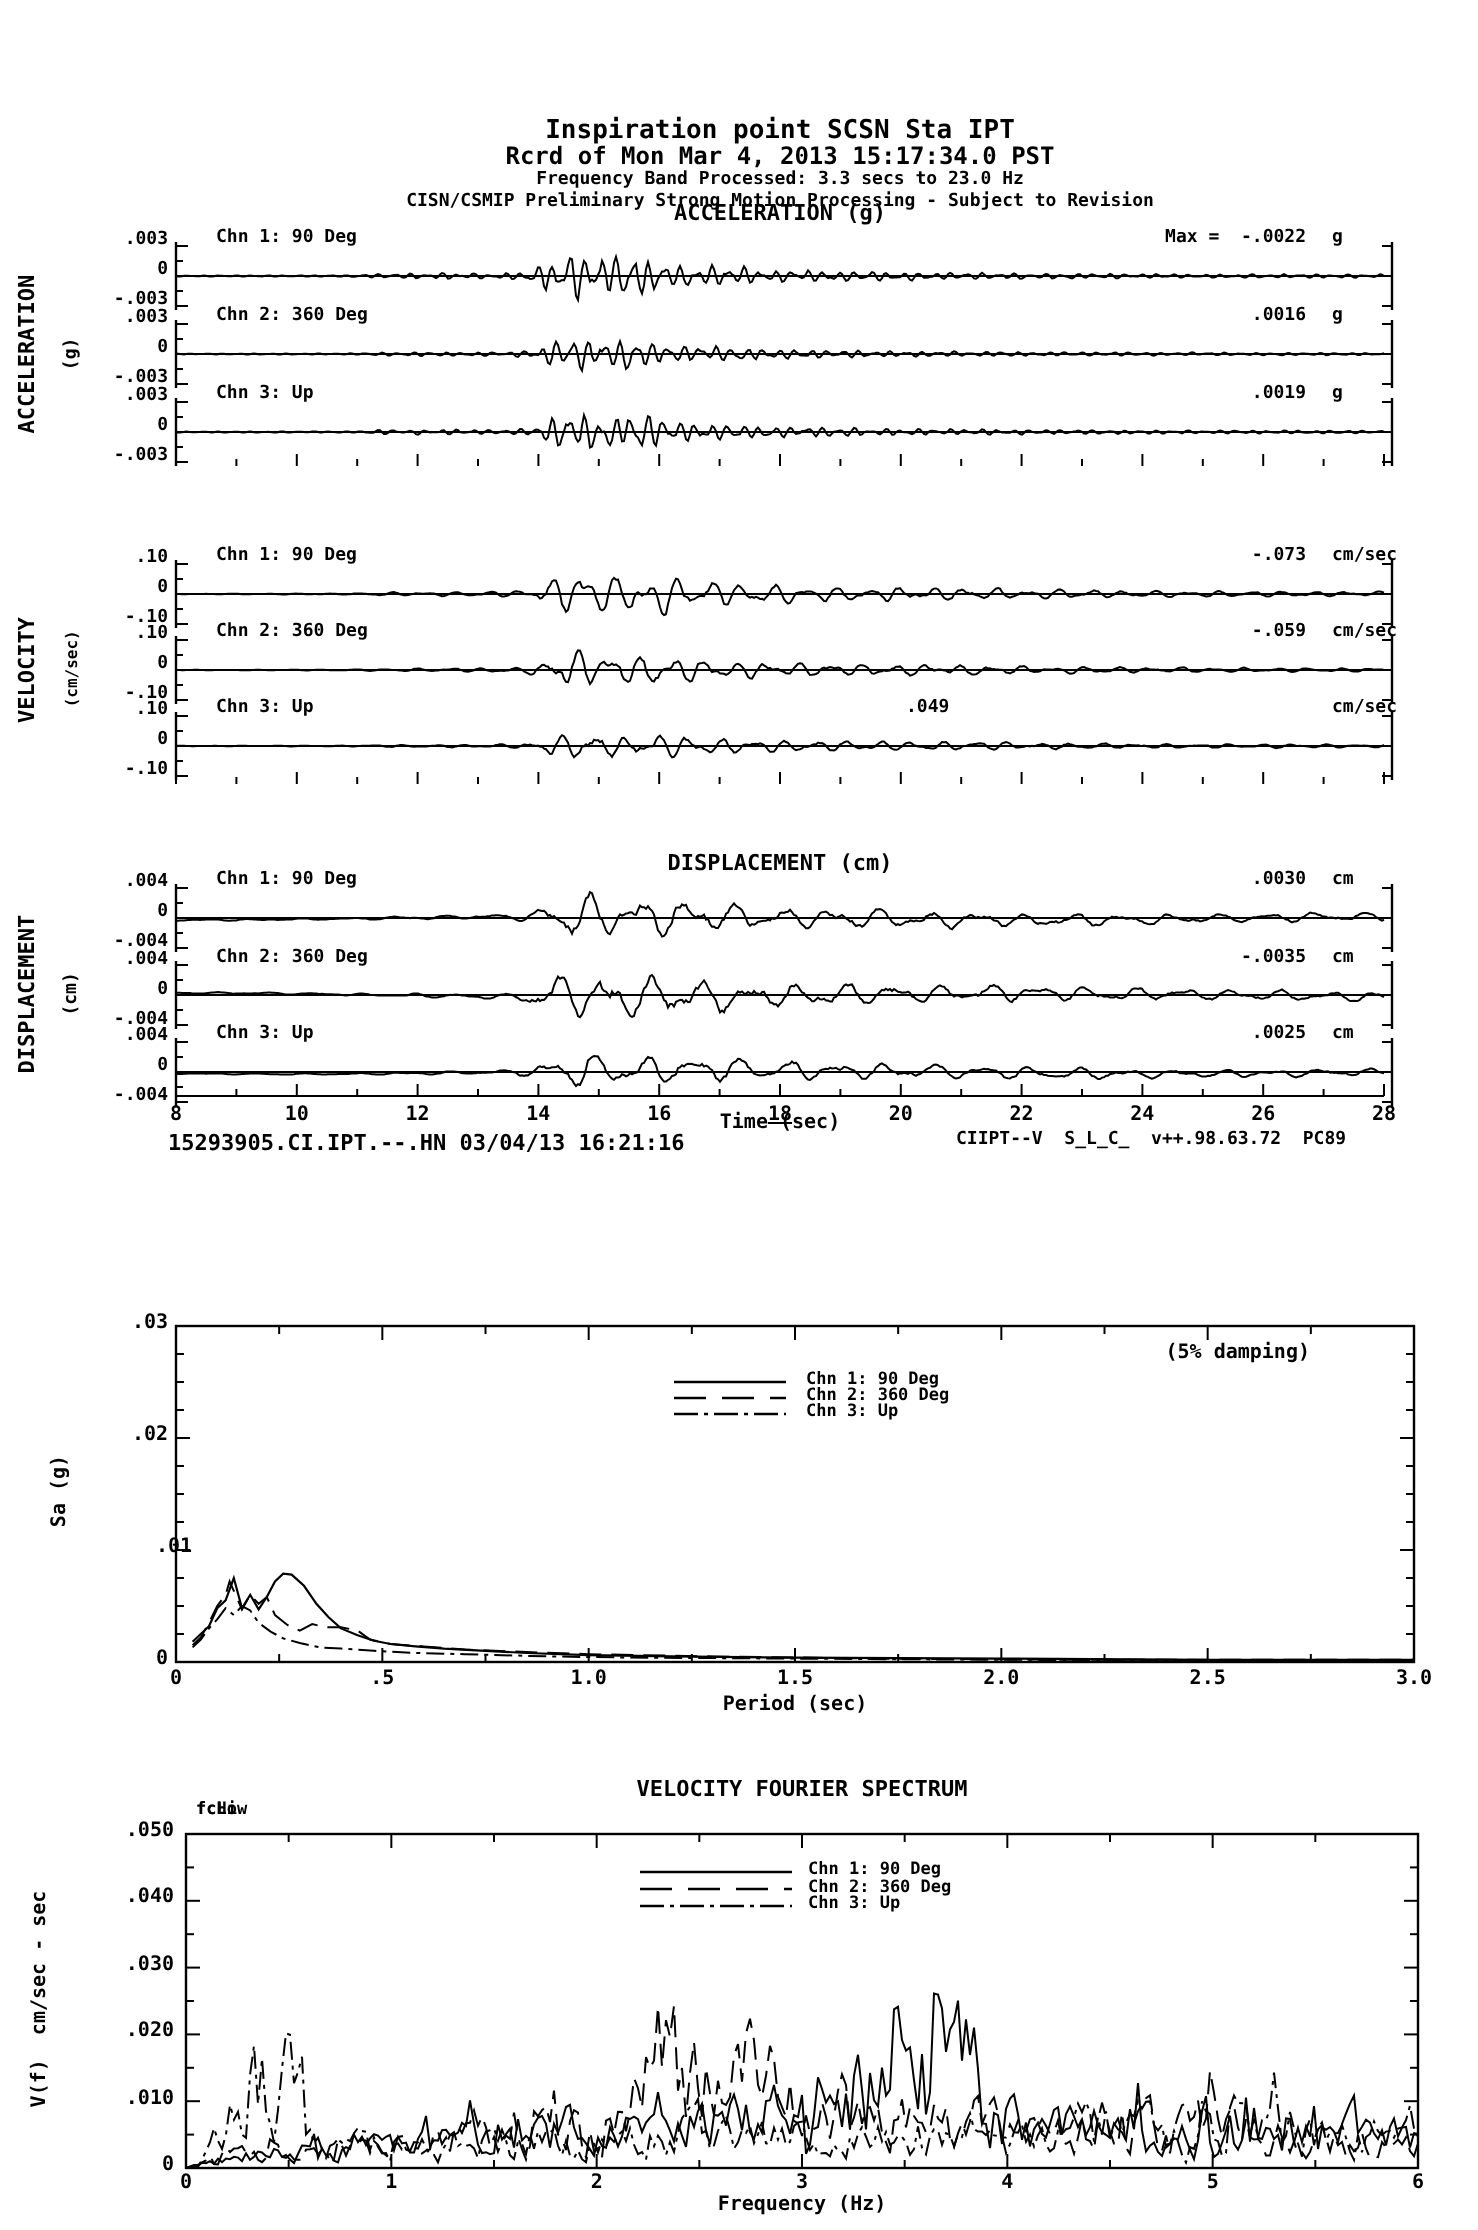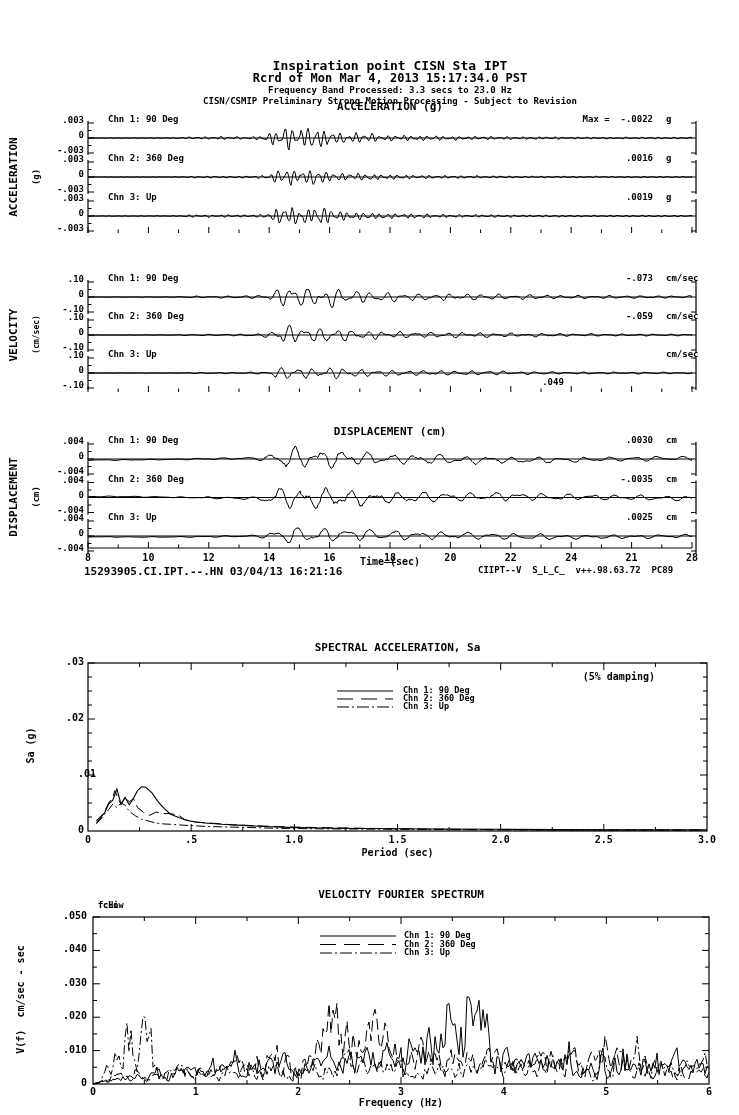--- a/index.html
+++ b/index.html
@@ -315,31 +315,30 @@
         <polyline points="93.0,1084.0 95.0,1083.7 97.0,1083.4 99.0,1082.9 101.0,1081.4 103.0,1081.6 105.0,1080.6 107.0,1081.9 109.0,1079.3 111.0,1081.1 113.0,1079.3 115.0,1079.6 117.0,1078.4 119.0,1078.8 121.0,1080.6 123.0,1076.6 125.0,1079.9 127.0,1078.4 129.0,1075.8 131.0,1076.2 133.0,1078.0 135.0,1078.6 137.0,1074.5 139.0,1075.2 141.0,1078.5 143.0,1077.5 145.0,1079.8 147.0,1081.5 149.0,1077.0 151.0,1072.8 153.0,1072.9 155.0,1073.2 157.0,1067.0 159.0,1079.1 161.0,1074.2 163.0,1077.7 165.0,1077.0 167.0,1080.4 169.0,1081.2 171.0,1075.0 173.0,1073.6 175.0,1074.5 177.0,1067.3 179.0,1071.1 181.0,1068.4 183.0,1072.6 185.0,1069.2 187.0,1067.1 189.0,1067.8 191.0,1070.0 193.0,1068.4 195.0,1067.5 197.0,1075.1 199.0,1068.4 201.0,1071.7 203.0,1071.3 205.0,1076.3 207.0,1076.3 209.0,1069.4 211.0,1065.9 213.0,1058.0 215.0,1073.0 217.0,1070.1 219.0,1070.3 221.0,1065.1 223.0,1064.9 225.0,1067.6 227.0,1067.5 229.0,1066.3 231.0,1061.4 233.0,1063.0 235.0,1050.2 237.0,1061.9 239.0,1072.4 241.0,1076.5 243.0,1076.1 245.0,1077.1 247.0,1076.6 249.0,1062.4 251.0,1069.8 253.0,1067.1 255.0,1064.4 257.0,1073.8 259.0,1059.6 261.0,1070.2 263.0,1067.9 265.0,1069.7 267.0,1062.2 269.0,1058.9 271.0,1058.0 273.0,1061.9 275.0,1073.8 277.0,1061.9 279.0,1066.4 281.0,1060.5 283.0,1053.5 285.0,1052.4 287.0,1063.8 289.0,1069.4 291.0,1069.1 293.0,1071.7 295.0,1074.7 297.0,1077.8 299.0,1068.8 301.0,1073.0 303.0,1073.9 305.0,1063.6 307.0,1067.8 309.0,1073.2 311.0,1068.2 313.0,1058.9 315.0,1059.5 317.0,1058.3 319.0,1059.6 321.0,1066.0 323.0,1061.3 325.0,1058.9 327.0,1057.1 329.0,1046.1 331.0,1057.5 333.0,1060.5 335.0,1065.3 337.0,1070.7 339.0,1061.8 341.0,1067.8 343.0,1073.4 345.0,1058.1 347.0,1063.5 349.0,1055.5 351.0,1051.8 353.0,1065.3 355.0,1072.2 357.0,1057.5 359.0,1057.8 361.0,1056.0 363.0,1062.8 365.0,1052.3 367.0,1047.3 369.0,1054.5 371.0,1065.1 373.0,1052.4 375.0,1066.1 377.0,1069.5 379.0,1062.2 381.0,1066.4 383.0,1050.5 385.0,1050.1 387.0,1042.5 389.0,1053.0 391.0,1057.7 393.0,1060.1 395.0,1066.9 397.0,1057.6 399.0,1058.5 401.0,1047.5 403.0,1076.9 405.0,1072.2 407.0,1057.8 409.0,1038.7 411.0,1044.5 413.0,1051.2 415.0,1047.8 417.0,1052.0 419.0,1050.6 421.0,1063.4 423.0,1046.8 425.0,1064.8 427.0,1037.8 429.0,1027.4 431.0,1045.0 433.0,1064.7 435.0,1036.5 437.0,1050.1 439.0,1053.2 441.0,1033.8 443.0,1047.8 445.0,1044.8 447.0,1004.7 449.0,1003.4 451.0,1020.0 453.0,1025.3 455.0,1023.7 457.0,1040.1 459.0,1054.6 461.0,1027.0 463.0,1057.2 465.0,1046.1 467.0,996.8 469.0,997.3 471.0,1004.2 473.0,1025.9 475.0,1014.7 477.0,1011.0 479.0,1000.3 481.0,1030.3 483.0,1009.7 485.0,1027.5 487.0,1013.8 489.0,1034.6 491.0,1061.7 493.0,1061.9 495.0,1074.1 497.0,1056.5 499.0,1057.6 501.0,1072.0 503.0,1054.5 505.0,1049.3 507.0,1047.2 509.0,1057.1 511.0,1069.9 513.0,1061.3 515.0,1073.2 517.0,1064.6 519.0,1061.4 521.0,1066.9 523.0,1068.7 525.0,1062.0 527.0,1054.9 529.0,1053.6 531.0,1067.3 533.0,1057.0 535.0,1053.2 537.0,1058.2 539.0,1063.5 541.0,1059.6 543.0,1067.6 545.0,1063.6 547.0,1055.4 549.0,1062.4 551.0,1066.1 553.0,1067.4 555.0,1069.0 557.0,1061.7 559.0,1064.6 561.0,1066.1 563.0,1070.1 565.0,1054.6 567.0,1064.6 569.0,1041.6 571.0,1065.1 573.0,1075.7 575.0,1072.8 577.0,1071.3 579.0,1076.0 581.0,1078.0 583.0,1072.3 585.0,1071.8 587.0,1069.2 589.0,1069.6 591.0,1063.1 593.0,1069.4 595.0,1074.8 597.0,1079.6 599.0,1070.3 601.0,1055.7 603.0,1048.1 605.0,1071.3 607.0,1078.5 609.0,1076.9 611.0,1071.5 613.0,1065.4 615.0,1058.0 617.0,1071.8 619.0,1074.8 621.0,1070.1 623.0,1048.8 625.0,1070.8 627.0,1054.0 629.0,1068.9 631.0,1069.5 633.0,1064.0 635.0,1064.4 637.0,1069.5 639.0,1067.5 641.0,1075.2 643.0,1059.2 645.0,1059.5 647.0,1071.4 649.0,1063.9 651.0,1071.2 653.0,1063.1 655.0,1068.3 657.0,1053.1 659.0,1074.5 661.0,1063.5 663.0,1064.9 665.0,1063.5 667.0,1065.8 669.0,1071.1 671.0,1062.0 673.0,1056.7 675.0,1051.8 677.0,1047.8 679.0,1066.5 681.0,1063.4 683.0,1059.9 685.0,1061.3 687.0,1066.7 689.0,1069.5 691.0,1065.1 693.0,1072.7 695.0,1063.4 697.0,1059.3 699.0,1068.2 701.0,1063.8 703.0,1063.5 705.0,1073.8 707.0,1066.6 709.0,1067.0" fill="none" stroke="#000" stroke-width="1"></polyline>
         <polyline points="93.0,1084.0 95.0,1083.2 97.0,1082.5 99.0,1082.4 101.0,1081.2 103.0,1080.2 105.0,1077.7 107.0,1082.0 109.0,1082.2 111.0,1077.0 113.0,1073.8 115.0,1076.0 117.0,1074.2 119.0,1074.1 121.0,1073.0 123.0,1076.3 125.0,1078.0 127.0,1075.9 129.0,1079.9 131.0,1081.1 133.0,1079.0 135.0,1069.7 137.0,1071.3 139.0,1072.4 141.0,1078.4 143.0,1078.9 145.0,1077.2 147.0,1079.7 149.0,1079.9 151.0,1079.8 153.0,1074.8 155.0,1074.6 157.0,1074.1 159.0,1077.1 161.0,1075.0 163.0,1079.0 165.0,1072.9 167.0,1071.9 169.0,1069.5 171.0,1072.9 173.0,1077.8 175.0,1073.0 177.0,1073.1 179.0,1071.6 181.0,1069.9 183.0,1070.3 185.0,1076.5 187.0,1070.5 189.0,1072.4 191.0,1076.0 193.0,1077.6 195.0,1079.4 197.0,1070.9 199.0,1068.5 201.0,1068.1 203.0,1074.8 205.0,1075.6 207.0,1071.0 209.0,1071.3 211.0,1076.7 213.0,1075.3 215.0,1074.7 217.0,1066.5 219.0,1065.7 221.0,1072.0 223.0,1068.7 225.0,1075.7 227.0,1065.4 229.0,1063.3 231.0,1066.5 233.0,1061.6 235.0,1061.4 237.0,1055.3 239.0,1062.9 241.0,1058.3 243.0,1063.7 245.0,1073.2 247.0,1068.5 249.0,1075.8 251.0,1071.0 253.0,1067.8 255.0,1069.4 257.0,1056.3 259.0,1068.4 261.0,1074.6 263.0,1079.8 265.0,1072.9 267.0,1055.6 269.0,1058.1 271.0,1055.1 273.0,1053.2 275.0,1061.0 277.0,1045.3 279.0,1067.3 281.0,1069.4 283.0,1075.0 285.0,1060.5 287.0,1055.1 289.0,1056.3 291.0,1073.2 293.0,1078.6 295.0,1065.6 297.0,1075.6 299.0,1074.0 301.0,1078.8 303.0,1060.3 305.0,1059.2 307.0,1067.1 309.0,1055.9 311.0,1056.0 313.0,1065.6 315.0,1056.0 317.0,1039.0 319.0,1044.1 321.0,1054.0 323.0,1028.6 325.0,1034.0 327.0,1030.4 329.0,1003.2 331.0,1033.5 333.0,1010.1 335.0,1018.4 337.0,1002.9 339.0,1045.3 341.0,1034.0 343.0,1058.5 345.0,1036.5 347.0,1021.0 349.0,1044.0 351.0,1058.3 353.0,1033.8 355.0,1046.7 357.0,1057.5 359.0,1040.4 361.0,1051.4 363.0,1052.5 365.0,1048.6 367.0,1027.9 369.0,1022.0 371.0,1040.8 373.0,1016.6 375.0,1009.4 377.0,1020.2 379.0,1042.4 381.0,1048.3 383.0,1037.9 385.0,1022.9 387.0,1029.5 389.0,1048.4 391.0,1053.6 393.0,1058.5 395.0,1041.5 397.0,1060.4 399.0,1061.7 401.0,1068.0 403.0,1057.7 405.0,1066.8 407.0,1064.4 409.0,1063.5 411.0,1051.2 413.0,1058.4 415.0,1069.3 417.0,1058.2 419.0,1045.4 421.0,1037.2 423.0,1042.5 425.0,1064.4 427.0,1058.7 429.0,1050.7 431.0,1061.9 433.0,1054.5 435.0,1053.6 437.0,1060.2 439.0,1053.9 441.0,1066.2 443.0,1071.1 445.0,1076.6 447.0,1060.3 449.0,1059.6 451.0,1049.7 453.0,1063.7 455.0,1053.7 457.0,1058.0 459.0,1061.1 461.0,1061.4 463.0,1066.3 465.0,1064.9 467.0,1052.5 469.0,1059.2 471.0,1061.2 473.0,1053.9 475.0,1069.6 477.0,1073.6 479.0,1066.7 481.0,1061.5 483.0,1067.3 485.0,1060.6 487.0,1050.2 489.0,1048.0 491.0,1062.1 493.0,1057.0 495.0,1051.7 497.0,1048.7 499.0,1057.0 501.0,1068.7 503.0,1068.7 505.0,1062.2 507.0,1066.2 509.0,1066.3 511.0,1061.9 513.0,1065.6 515.0,1059.6 517.0,1059.0 519.0,1063.4 521.0,1059.5 523.0,1062.9 525.0,1066.9 527.0,1066.1 529.0,1060.2 531.0,1070.9 533.0,1071.9 535.0,1070.6 537.0,1076.8 539.0,1068.8 541.0,1059.2 543.0,1069.6 545.0,1070.5 547.0,1074.9 549.0,1060.1 551.0,1051.3 553.0,1058.6 555.0,1065.8 557.0,1071.8 559.0,1072.5 561.0,1056.1 563.0,1073.8 565.0,1077.0 567.0,1061.9 569.0,1055.6 571.0,1052.2 573.0,1049.1 575.0,1047.6 577.0,1062.4 579.0,1073.9 581.0,1075.3 583.0,1067.7 585.0,1076.7 587.0,1064.9 589.0,1058.0 591.0,1052.6 593.0,1051.8 595.0,1060.4 597.0,1058.5 599.0,1050.3 601.0,1064.4 603.0,1059.4 605.0,1035.4 607.0,1046.4 609.0,1059.3 611.0,1068.4 613.0,1059.6 615.0,1055.0 617.0,1052.9 619.0,1063.7 621.0,1070.2 623.0,1059.6 625.0,1068.7 627.0,1069.7 629.0,1069.5 631.0,1072.0 633.0,1077.8 635.0,1077.8 637.0,1070.0 639.0,1062.8 641.0,1068.4 643.0,1070.9 645.0,1076.2 647.0,1070.8 649.0,1077.1 651.0,1076.1 653.0,1079.1 655.0,1076.0 657.0,1070.2 659.0,1064.6 661.0,1062.6 663.0,1069.0 665.0,1075.8 667.0,1067.9 669.0,1072.6 671.0,1071.0 673.0,1078.0 675.0,1072.6 677.0,1075.6 679.0,1073.9 681.0,1066.5 683.0,1074.2 685.0,1079.1 687.0,1078.5 689.0,1078.6 691.0,1071.0 693.0,1073.8 695.0,1073.2 697.0,1071.8 699.0,1069.8 701.0,1072.2 703.0,1068.7 705.0,1075.5 707.0,1078.1 709.0,1071.7" fill="none" stroke="#000" stroke-width="1" stroke-dasharray="11,5"></polyline>
         <polyline points="93.0,1084.0 95.0,1083.5 97.0,1083.4 99.0,1083.4 101.0,1079.8 103.0,1075.6 105.0,1071.1 107.0,1064.0 109.0,1070.4 111.0,1074.5 113.0,1067.2 115.0,1052.4 117.0,1059.9 119.0,1055.9 121.0,1067.3 123.0,1068.9 125.0,1037.6 127.0,1022.9 129.0,1052.1 131.0,1029.2 133.0,1055.7 135.0,1061.4 137.0,1071.3 139.0,1054.9 141.0,1034.4 143.0,1016.7 145.0,1017.4 147.0,1041.6 149.0,1036.0 151.0,1028.4 153.0,1067.2 155.0,1064.9 157.0,1071.7 159.0,1068.8 161.0,1074.7 163.0,1076.1 165.0,1080.7 167.0,1079.7 169.0,1069.8 171.0,1071.3 173.0,1069.5 175.0,1070.6 177.0,1066.6 179.0,1063.9 181.0,1065.5 183.0,1065.9 185.0,1075.1 187.0,1068.7 189.0,1073.4 191.0,1076.7 193.0,1076.5 195.0,1080.6 197.0,1072.3 199.0,1071.7 201.0,1074.8 203.0,1073.8 205.0,1075.6 207.0,1073.9 209.0,1074.3 211.0,1069.6 213.0,1074.0 215.0,1077.3 217.0,1077.5 219.0,1081.1 221.0,1075.3 223.0,1072.1 225.0,1067.6 227.0,1066.1 229.0,1073.0 231.0,1071.6 233.0,1072.9 235.0,1072.4 237.0,1074.2 239.0,1079.0 241.0,1070.2 243.0,1065.8 245.0,1065.1 247.0,1064.2 249.0,1070.3 251.0,1064.8 253.0,1070.2 255.0,1077.6 257.0,1079.5 259.0,1070.8 261.0,1071.9 263.0,1077.2 265.0,1067.2 267.0,1074.4 269.0,1065.6 271.0,1071.0 273.0,1065.8 275.0,1066.4 277.0,1064.3 279.0,1072.9 281.0,1077.5 283.0,1070.4 285.0,1077.8 287.0,1079.1 289.0,1075.2 291.0,1079.6 293.0,1081.1 295.0,1071.6 297.0,1071.8 299.0,1076.2 301.0,1069.8 303.0,1073.2 305.0,1068.8 307.0,1070.9 309.0,1067.6 311.0,1065.7 313.0,1070.5 315.0,1064.1 317.0,1072.4 319.0,1077.1 321.0,1076.0 323.0,1079.8 325.0,1068.0 327.0,1073.1 329.0,1067.8 331.0,1070.8 333.0,1077.5 335.0,1071.0 337.0,1075.9 339.0,1066.5 341.0,1059.1 343.0,1056.3 345.0,1053.4 347.0,1053.2 349.0,1049.5 351.0,1066.5 353.0,1065.4 355.0,1074.4 357.0,1072.7 359.0,1065.4 361.0,1061.2 363.0,1057.9 365.0,1065.1 367.0,1074.3 369.0,1071.1 371.0,1065.0 373.0,1066.5 375.0,1063.0 377.0,1071.6 379.0,1067.2 381.0,1061.0 383.0,1071.6 385.0,1072.2 387.0,1063.9 389.0,1069.8 391.0,1064.3 393.0,1072.4 395.0,1070.9 397.0,1063.0 399.0,1061.2 401.0,1060.8 403.0,1068.6 405.0,1075.0 407.0,1071.9 409.0,1077.2 411.0,1076.6 413.0,1076.5 415.0,1078.2 417.0,1072.5 419.0,1075.3 421.0,1075.9 423.0,1079.2 425.0,1068.8 427.0,1073.8 429.0,1067.0 431.0,1063.6 433.0,1068.3 435.0,1073.5 437.0,1071.5 439.0,1063.6 441.0,1070.6 443.0,1066.0 445.0,1072.3 447.0,1071.2 449.0,1067.7 451.0,1068.5 453.0,1071.0 455.0,1077.4 457.0,1074.6 459.0,1063.2 461.0,1073.9 463.0,1077.2 465.0,1068.0 467.0,1064.6 469.0,1065.2 471.0,1072.4 473.0,1066.6 475.0,1067.6 477.0,1073.2 479.0,1067.2 481.0,1068.5 483.0,1060.9 485.0,1056.6 487.0,1064.5 489.0,1065.8 491.0,1065.7 493.0,1067.5 495.0,1065.2 497.0,1067.7 499.0,1068.0 501.0,1067.9 503.0,1076.5 505.0,1072.1 507.0,1065.9 509.0,1060.3 511.0,1062.5 513.0,1070.9 515.0,1067.2 517.0,1073.3 519.0,1067.6 521.0,1064.1 523.0,1072.2 525.0,1075.7 527.0,1074.1 529.0,1065.5 531.0,1067.0 533.0,1064.6 535.0,1064.0 537.0,1058.7 539.0,1051.8 541.0,1056.1 543.0,1051.0 545.0,1056.2 547.0,1070.8 549.0,1058.6 551.0,1067.3 553.0,1055.7 555.0,1069.4 557.0,1062.7 559.0,1059.3 561.0,1066.1 563.0,1061.4 565.0,1057.0 567.0,1058.1 569.0,1050.4 571.0,1054.3 573.0,1050.9 575.0,1050.7 577.0,1062.5 579.0,1065.2 581.0,1062.5 583.0,1073.8 585.0,1072.0 587.0,1065.4 589.0,1070.8 591.0,1077.4 593.0,1081.2 595.0,1073.6 597.0,1074.4 599.0,1067.9 601.0,1050.7 603.0,1055.7 605.0,1057.1 607.0,1069.7 609.0,1070.6 611.0,1078.0 613.0,1076.5 615.0,1053.7 617.0,1047.8 619.0,1051.5 621.0,1051.6 623.0,1051.7 625.0,1067.8 627.0,1059.2 629.0,1069.1 631.0,1060.2 633.0,1060.4 635.0,1053.9 637.0,1036.3 639.0,1054.1 641.0,1071.2 643.0,1067.9 645.0,1056.0 647.0,1064.2 649.0,1071.8 651.0,1078.3 653.0,1064.8 655.0,1059.5 657.0,1072.6 659.0,1064.2 661.0,1061.2 663.0,1070.2 665.0,1066.1 667.0,1066.6 669.0,1066.5 671.0,1062.5 673.0,1068.9 675.0,1075.8 677.0,1080.0 679.0,1067.3 681.0,1076.1 683.0,1068.5 685.0,1067.0 687.0,1060.7 689.0,1065.6 691.0,1067.6 693.0,1065.8 695.0,1065.5 697.0,1068.8 699.0,1064.3 701.0,1063.7 703.0,1060.0 705.0,1052.8 707.0,1064.2 709.0,1068.5" fill="none" stroke="#000" stroke-width="1" stroke-dasharray="9,3,2,3"></polyline>
         <line x1="320" y1="936" x2="396" y2="936" stroke="#000" stroke-width="1.2"></line>
         <line x1="320" y1="944.5" x2="396" y2="944.5" stroke="#000" stroke-width="1.2" stroke-dasharray="16,8"></line>
         <line x1="320" y1="953" x2="396" y2="953" stroke="#000" stroke-width="1.2" stroke-dasharray="12,3,2,3"></line>
       </g>
     </svg>
 
   <div class="hdr">
-    <div class="h1">Inspiration point    CISN Sta IPT</div>
+    <div class="h1">Inspiration point    SCSN Sta IPT</div>
     <div class="h2">Rcrd of Mon Mar  4, 2013 15:17:34.0 PST</div>
     <div class="h3">Frequency Band Processed: 3.3 secs to 23.0 Hz</div>
     <div class="h3">CISN/CSMIP Preliminary Strong Motion Processing - Subject to Revision</div>
   </div>
 
   <div class="t" style="left:88px;top:556px;width:604px;text-align:center;font-size:10px;">Time (sec)</div>
   <div class="t" style="left:84px;top:566px;font-size:11px;">15293905.CI.IPT.--.HN 03/04/13 16:21:16</div>
   <div class="t" style="left:478px;top:566px;font-size:9px;">CIIPT--V  S_L_C_  v++.98.63.72  PC89</div>
 
-  <div class="t" style="left:88px;top:642px;width:619px;text-align:center;font-size:11px;">SPECTRAL ACCELERATION, Sa</div>
   <div class="t" style="left:455px;top:671px;width:200px;text-align:right;font-size:10px;">(5% damping)</div>
   <div class="t" style="left:-45px;top:740px;width:150px;text-align:center;font-size:10px;transform:rotate(-90deg);">Sa (g)</div>
   <div class="t" style="left:88px;top:847px;width:619px;text-align:center;font-size:10px;">Period (sec)</div>
 
   <div class="t" style="left:93px;top:889px;width:616px;text-align:center;font-size:11px;">VELOCITY FOURIER SPECTRUM</div>
   <div class="t" style="left:98px;top:901px;font-size:8.5px;">fcLow</div>
   <div class="t" style="left:98px;top:901px;font-size:8.5px;">fcHi</div>
   <div class="t" style="left:-80px;top:994px;width:200px;text-align:center;font-size:10px;transform:rotate(-90deg);">V(f)  cm/sec - sec</div>
   <div class="t" style="left:93px;top:1097px;width:616px;text-align:center;font-size:10px;">Frequency (Hz)</div>
 <div class="t" style="font-size: 11px; left: 88px; top: 101px; width: 604px; text-align: center;">ACCELERATION (g)</div>
@@ -374,21 +373,21 @@
     <div class="t" style="font-size: 9px; left: 24px; top: 313px; width: 60px; text-align: right;">.10</div>
     <div class="t" style="font-size: 9px; left: 24px; top: 328px; width: 60px; text-align: right;">0</div>
     <div class="t" style="font-size: 9px; left: 24px; top: 343px; width: 60px; text-align: right;">-.10</div>
     <div class="t" style="font-size: 9px; left: 108px; top: 312px;">Chn 2: 360 Deg</div>
     <div class="t" style="font-size: 9px; left: 453px; top: 312px; width: 200px; text-align: right;">-.059</div>
     <div class="t" style="font-size: 9px; left: 666px; top: 312px;">cm/sec</div>
     <div class="t" style="font-size: 9px; left: 24px; top: 351px; width: 60px; text-align: right;">.10</div>
     <div class="t" style="font-size: 9px; left: 24px; top: 366px; width: 60px; text-align: right;">0</div>
     <div class="t" style="font-size: 9px; left: 24px; top: 381px; width: 60px; text-align: right;">-.10</div>
     <div class="t" style="font-size: 9px; left: 108px; top: 350px;">Chn 3: Up</div>
-    <div class="t" style="font-size: 9px; left: 453px; top: 350px; width: 200px; text-align: center; margin-top: 28px;">.049</div>
+    <div class="t" style="font-size: 9px; left: 453px; top: 350px; width: 200px; text-align: left;">.049</div>
     <div class="t" style="font-size: 9px; left: 666px; top: 350px;">cm/sec</div>
     <div class="t" style="font-size: 11px; left: 88px; top: 426px; width: 604px; text-align: center;">DISPLACEMENT (cm)</div>
     <div class="t" style="font-size: 11px; left: -71px; top: 490.5px; width: 170px; text-align: center; transform: rotate(-90deg);">DISPLACEMENT</div>
     <div class="t" style="font-size: 9px; left: -48px; top: 491.5px; width: 170px; text-align: center; transform: rotate(-90deg);">(cm)</div>
     <div class="t" style="font-size: 9px; left: 24px; top: 437px; width: 60px; text-align: right;">.004</div>
     <div class="t" style="font-size: 9px; left: 24px; top: 452px; width: 60px; text-align: right;">0</div>
     <div class="t" style="font-size: 9px; left: 24px; top: 467px; width: 60px; text-align: right;">-.004</div>
     <div class="t" style="font-size: 9px; left: 108px; top: 436px;">Chn 1: 90 Deg</div>
     <div class="t" style="font-size: 9px; left: 453px; top: 436px; width: 200px; text-align: right;">.0030</div>
     <div class="t" style="font-size: 9px; left: 666px; top: 436px;">cm</div>
@@ -406,21 +405,21 @@
     <div class="t" style="font-size: 9px; left: 666px; top: 513px;">cm</div>
     <div class="t" style="font-size: 10px; left: 73px; top: 552px; width: 30px; text-align: center;">8</div>
     <div class="t" style="font-size: 10px; left: 133.4px; top: 552px; width: 30px; text-align: center;">10</div>
     <div class="t" style="font-size: 10px; left: 193.8px; top: 552px; width: 30px; text-align: center;">12</div>
     <div class="t" style="font-size: 10px; left: 254.2px; top: 552px; width: 30px; text-align: center;">14</div>
     <div class="t" style="font-size: 10px; left: 314.6px; top: 552px; width: 30px; text-align: center;">16</div>
     <div class="t" style="font-size: 10px; left: 375px; top: 552px; width: 30px; text-align: center; text-decoration: underline;">18</div>
     <div class="t" style="font-size: 10px; left: 435.4px; top: 552px; width: 30px; text-align: center;">20</div>
     <div class="t" style="font-size: 10px; left: 495.8px; top: 552px; width: 30px; text-align: center;">22</div>
     <div class="t" style="font-size: 10px; left: 556.2px; top: 552px; width: 30px; text-align: center;">24</div>
-    <div class="t" style="font-size: 10px; left: 616.6px; top: 552px; width: 30px; text-align: center;">21</div>
+    <div class="t" style="font-size: 10px; left: 616.6px; top: 552px; width: 30px; text-align: center;">26</div>
     <div class="t" style="font-size: 10px; left: 677px; top: 552px; width: 30px; text-align: center;">28</div>
     <div class="t" style="font-size: 10px; left: 24px; top: 656px; width: 60px; text-align: right;">.03</div>
     <div class="t" style="font-size: 10px; left: 24px; top: 712px; width: 60px; text-align: right;">.02</div>
     <div class="t" style="font-size: 10px; left: 36px; top: 768px; width: 60px; text-align: right;">.01</div>
     <div class="t" style="font-size: 10px; left: 24px; top: 824px; width: 60px; text-align: right;">0</div>
     <div class="t" style="font-size: 10px; left: 70px; top: 834px; width: 36px; text-align: center;">0</div>
     <div class="t" style="font-size: 10px; left: 173.167px; top: 834px; width: 36px; text-align: center;">.5</div>
     <div class="t" style="font-size: 10px; left: 276.333px; top: 834px; width: 36px; text-align: center;">1.0</div>
     <div class="t" style="font-size: 10px; left: 379.5px; top: 834px; width: 36px; text-align: center;">1.5</div>
     <div class="t" style="font-size: 10px; left: 482.667px; top: 834px; width: 36px; text-align: center;">2.0</div>

